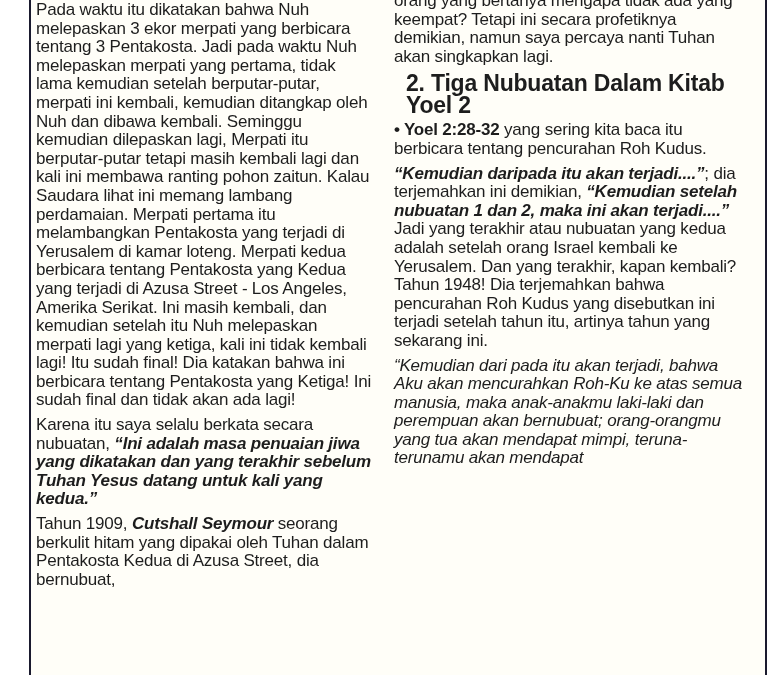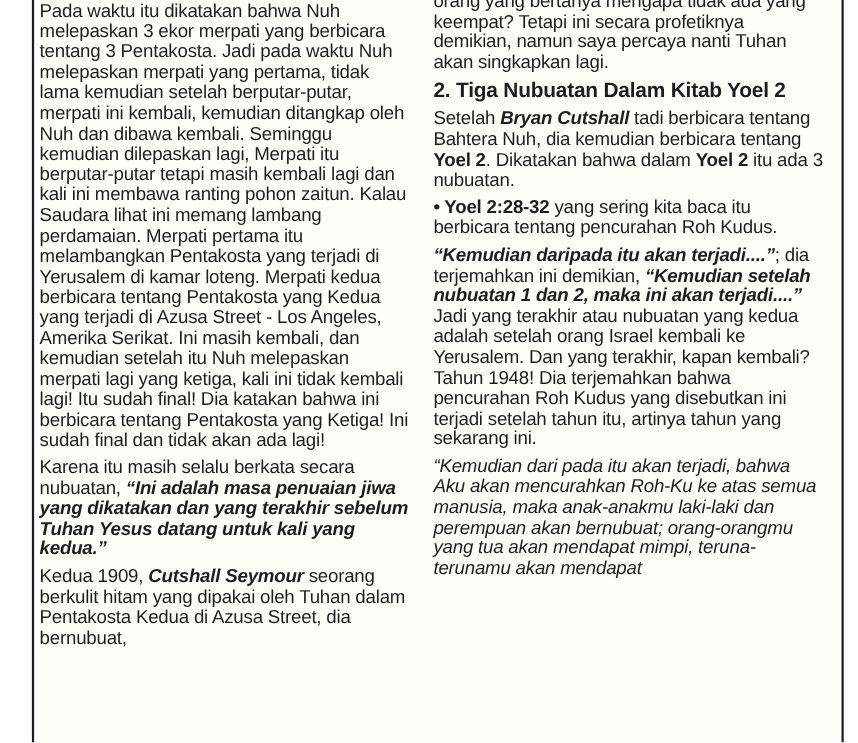--- a/index.html
+++ b/index.html
@@ -31,41 +31,40 @@
     font-size:17px;
     line-height:18.6px;
     letter-spacing:-0.2px;
     text-align:left;
   }
   #col-left{left:36px;top:1px;width:340px;}
   #col-right{left:394px;top:-8px;width:354px;}
   .col p{margin:0 0 6px 0;}
   .heading{
     font-weight:bold;
-    font-size:19px;
+    font-size:23px;
     line-height:22px;
-    margin:2px 0 5px 0;
+    margin:2px 0 5px 12px;
   }
   .n{font-weight:normal;font-style:normal;}
   .b{font-weight:bold;}
   .i{font-style:italic;text-align:right;}
   .bi{font-weight:bold;font-style:italic;}
 </style>
 </head>
 <body>
 
 <div class="paper"></div>
 <div class="rule" id="rule-left"></div>
 <div class="rule" id="rule-right"></div>
 
 <div class="col" id="col-left">
     <p><span class="n">Pada waktu itu dikatakan bahwa Nuh melepaskan 3 ekor merpati yang berbicara tentang 3 Pentakosta. Jadi pada waktu Nuh melepaskan merpati yang pertama, tidak lama kemudian setelah berputar-putar, merpati ini kembali, kemudian ditangkap oleh Nuh dan dibawa kembali. Seminggu kemudian dilepaskan lagi, Merpati itu berputar-putar tetapi masih kembali lagi dan kali ini membawa ranting pohon zaitun. Kalau Saudara lihat ini memang lambang perdamaian. Merpati pertama itu melambangkan Pentakosta yang terjadi di Yerusalem di kamar loteng. Merpati kedua berbicara tentang Pentakosta yang Kedua yang terjadi di Azusa Street - Los Angeles, Amerika Serikat. Ini masih kembali, dan kemudian setelah itu Nuh melepaskan merpati lagi yang ketiga, kali ini tidak kembali lagi! Itu sudah final! Dia katakan bahwa ini berbicara tentang Pentakosta yang Ketiga! Ini sudah final dan tidak akan ada lagi!</span></p>
-    <p><span class="n">Karena itu masih selalu berkata secara nubuatan, </span><span class="bi">“Ini adalah masa penuaian jiwa yang dikatakan dan yang terakhir sebelum Tuhan Yesus datang untuk kali yang kedua.”</span></p>
-    <p><span class="n">Kedua 1909, </span><span class="bi">Cutshall Seymour</span><span class="n"> seorang berkulit hitam yang dipakai oleh Tuhan dalam Pentakosta Kedua di Azusa Street, dia bernubuat,</span></p>
+    <p><span class="n">Karena itu saya selalu berkata secara nubuatan, </span><span class="bi">“Ini adalah masa penuaian jiwa yang dikatakan dan yang terakhir sebelum Tuhan Yesus datang untuk kali yang kedua.”</span></p>
+    <p><span class="n">Tahun 1909, </span><span class="bi">Cutshall Seymour</span><span class="n"> seorang berkulit hitam yang dipakai oleh Tuhan dalam Pentakosta Kedua di Azusa Street, dia bernubuat,</span></p>
   </div>
 <div class="col" id="col-right">
     <p><span class="n">orang yang bertanya mengapa tidak ada yang keempat? Tetapi ini secara profetiknya demikian, namun saya percaya nanti Tuhan akan singkapkan lagi.</span></p>
     <div class="heading">2. Tiga Nubuatan Dalam Kitab Yoel 2</div>
-    <p><span class="n">Setelah </span><span class="bi">Bryan Cutshall</span><span class="n"> tadi berbicara tentang Bahtera Nuh, dia kemudian berbicara tentang </span><span class="b">Yoel 2</span><span class="n">. Dikatakan bahwa dalam </span><span class="b">Yoel 2</span><span class="n"> itu ada 3 nubuatan.</span></p>
     <p><span class="b">• Yoel 2:28-32</span><span class="n"> yang sering kita baca itu berbicara tentang pencurahan Roh Kudus.</span></p>
     <p><span class="bi">“Kemudian daripada itu akan terjadi....”</span><span class="n">; dia terjemahkan ini demikian, </span><span class="bi">“Kemudian setelah nubuatan 1 dan 2, maka ini akan terjadi....”</span><span class="n"> Jadi yang terakhir atau nubuatan yang kedua adalah setelah orang Israel kembali ke Yerusalem. Dan yang terakhir, kapan kembali? Tahun 1948! Dia terjemahkan bahwa pencurahan Roh Kudus yang disebutkan ini terjadi setelah tahun itu, artinya tahun yang sekarang ini.</span></p>
     <p><span class="i">“Kemudian dari pada itu akan terjadi, bahwa Aku akan mencurahkan Roh-Ku ke atas semua manusia, maka anak-anakmu laki-laki dan perempuan akan bernubuat; orang-orangmu yang tua akan mendapat mimpi, teruna-terunamu akan mendapat</span></p>
   </div>
 
 </body></html>

